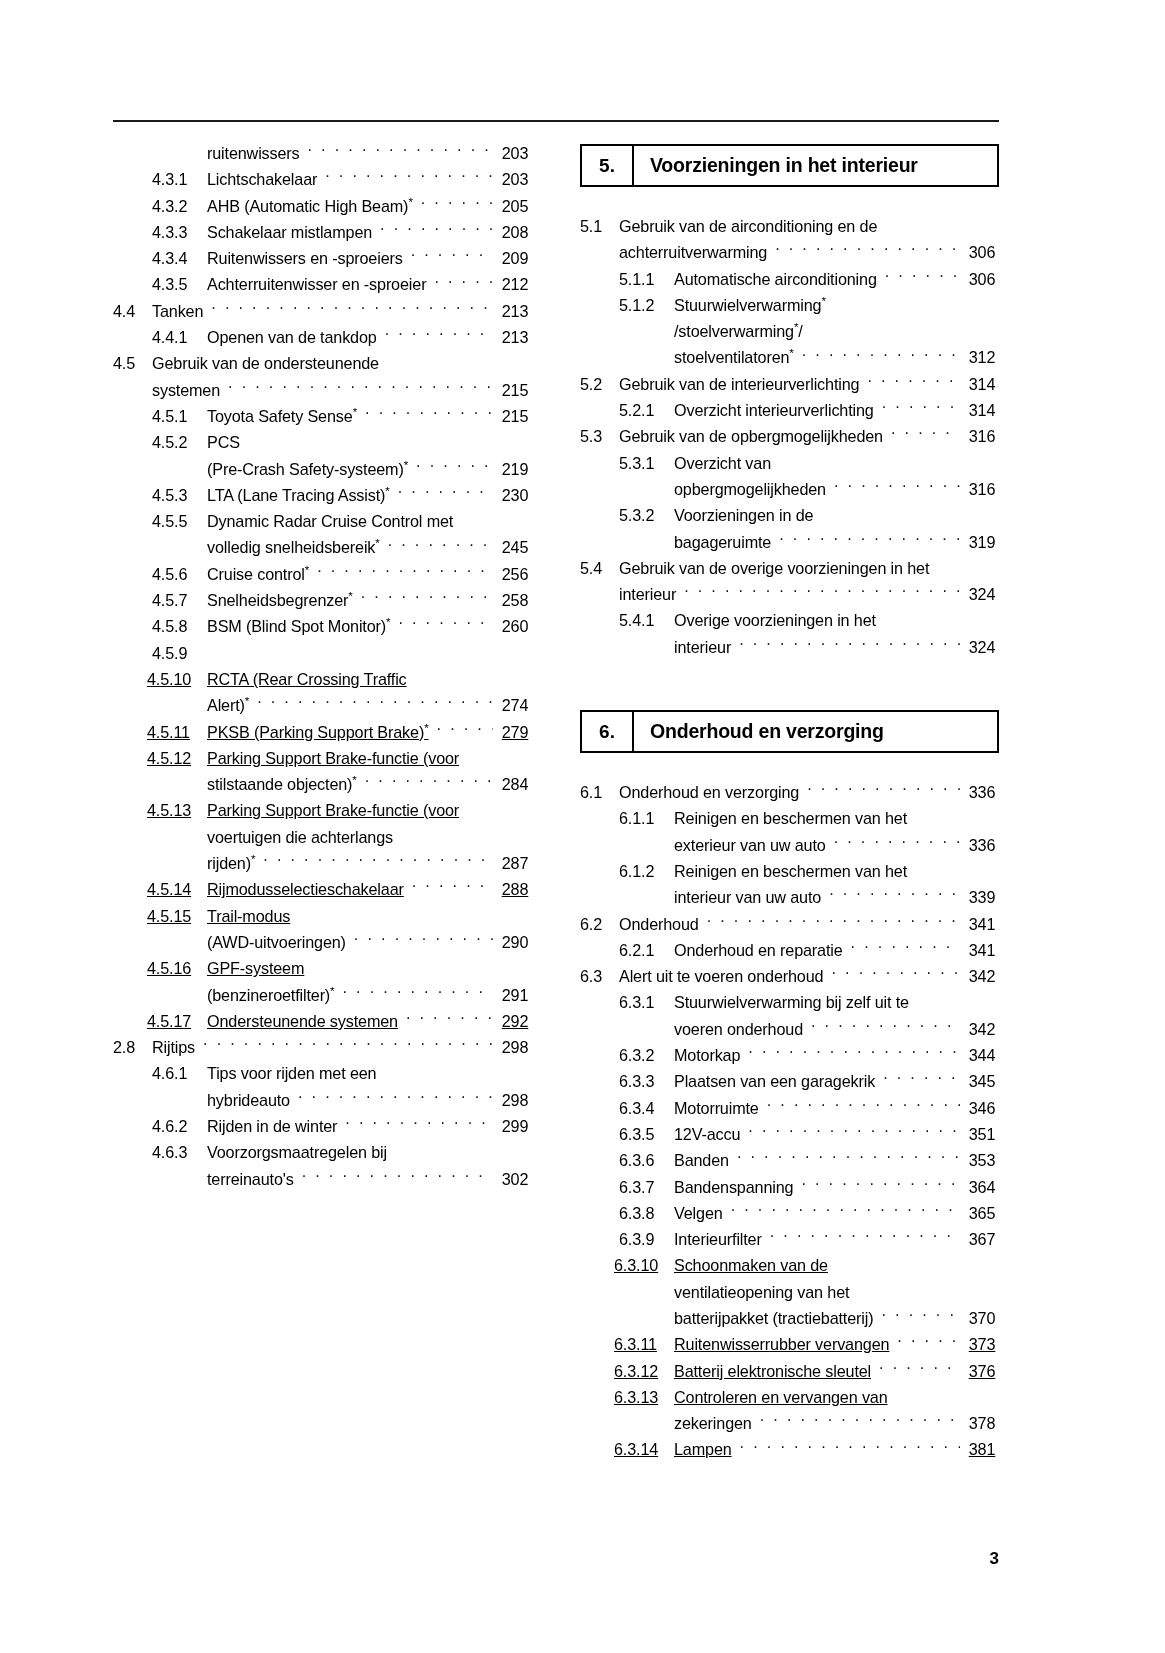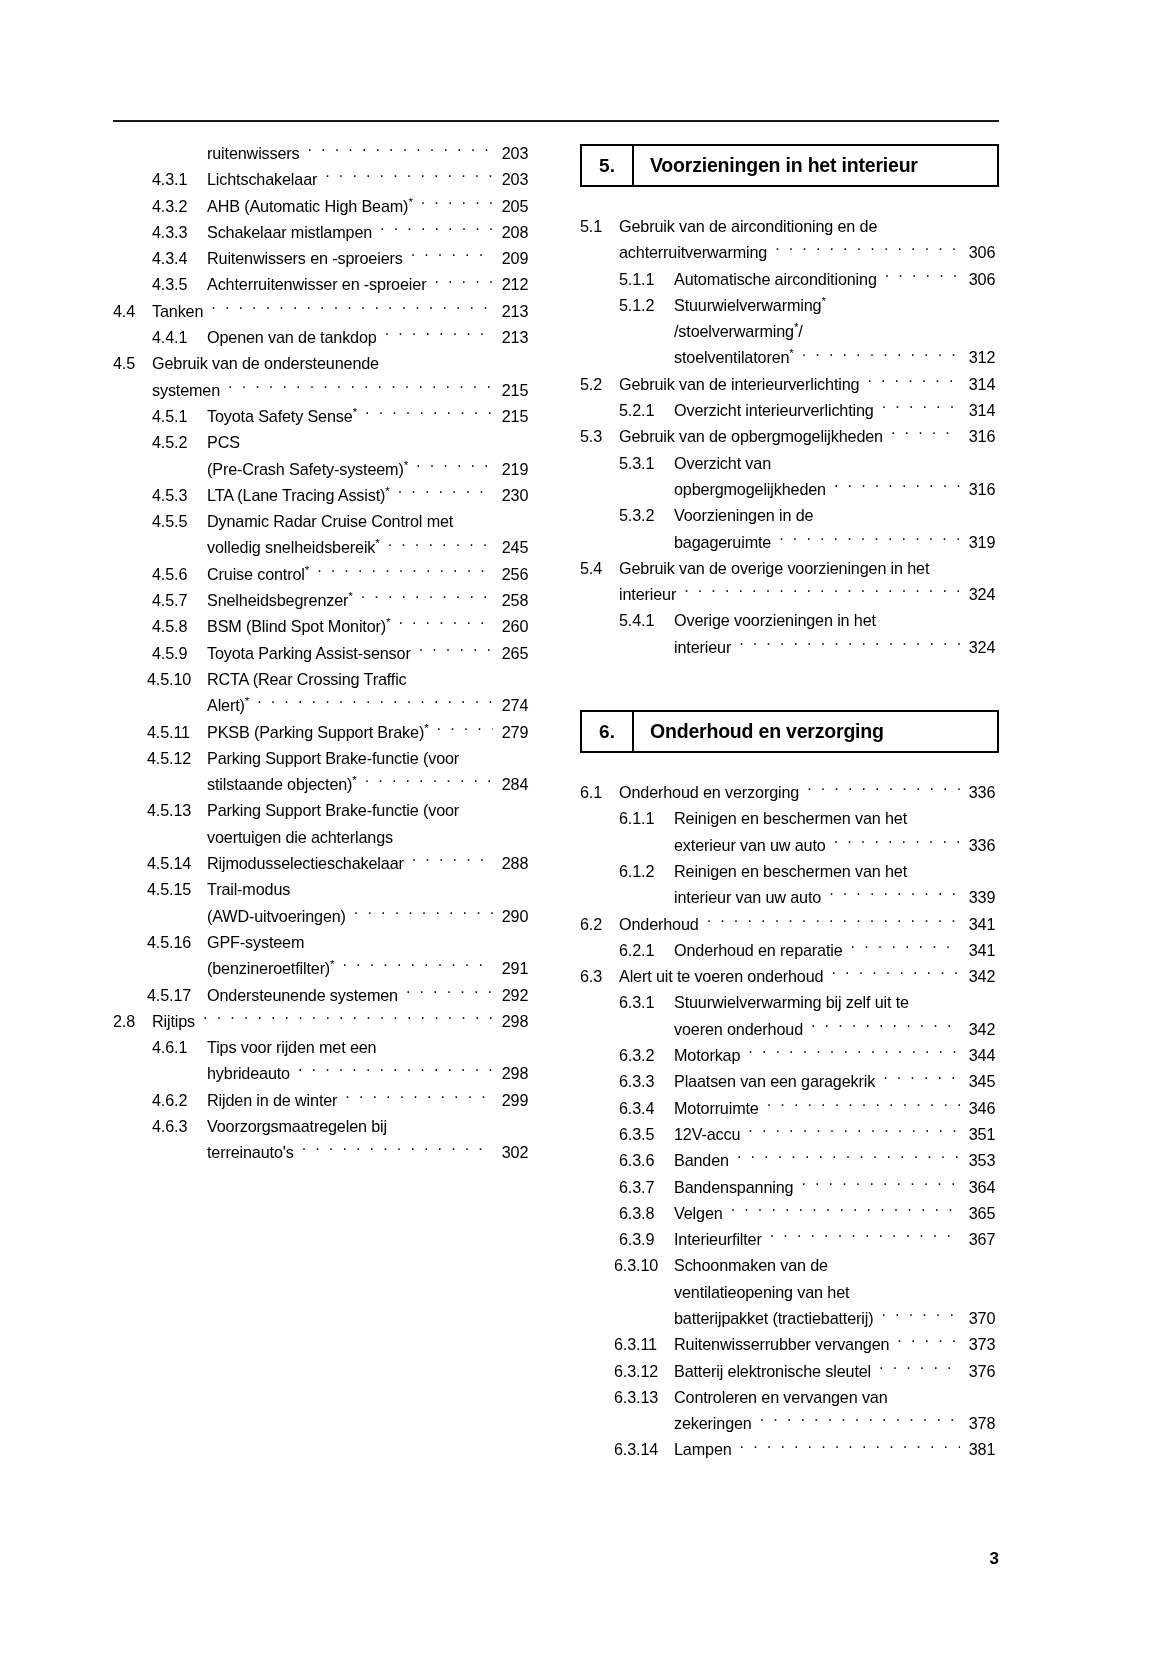--- a/index.html
+++ b/index.html
@@ -52,21 +52,21 @@
     flex: 0 0 auto;
     text-align: left;
   }
   
   .lvl1 > .num { width: 39px; }
   .lvl1 > .title-wrap { padding-left: 0; }
   
   .lvl2 { padding-left: 39px; }
   .lvl2 > .num { width: 55px; }
   
-  .lvl2w { padding-left: 34px; }
+  .lvl2w { padding-left: 34px; text-decoration: underline; }
   .lvl2w > .num { width: 60px; }
 
   .title-wrap {
     flex: 1 1 auto;
     display: flex;
     align-items: baseline;
     min-width: 0;
   }
   .label { flex: 0 0 auto; }
   .leader {
@@ -296,25 +296,20 @@
           <div class="row lvl2">
             <span class="num">4.5.8</span>
             <span class="title-wrap">
               <span class="label">BSM (Blind Spot Monitor)<sup class="ast">*</sup></span>
               <span class="leader"></span>
               <span class="pg">260</span>
             </span>
           </div>
           <div class="row lvl2">
             <span class="num">4.5.9</span>
-            <span class="title-wrap">
-              <span class="label">Toyota Parking Assist-sensor</span>
-              <span class="leader"></span>
-              <span class="pg">265</span>
-            </span>
           </div>
           <div class="row lvl2w">
             <span class="num">4.5.10</span>
             <span class="title-wrap">
               <span class="label">RCTA (Rear Crossing Traffic</span>
             </span>
           </div>
           <div class="cont ind-2">
             <span class="title-wrap">
               <span class="label">Alert)<sup class="ast">*</sup></span>
@@ -345,20 +340,27 @@
           </div>
           <div class="row lvl2w">
             <span class="num">4.5.13</span>
             <span class="title-wrap">
               <span class="label">Parking Support Brake-functie (voor</span>
             </span>
           </div>
           <div class="cont ind-2">
             <span class="title-wrap">
               <span class="label">voertuigen die achterlangs</span>
+            </span>
+          </div>
+          <div class="cont ind-2">
+            <span class="title-wrap">
+              <span class="label">rijden)<sup class="ast">*</sup></span>
+              <span class="leader"></span>
+              <span class="pg">287</span>
             </span>
           </div>
           <div class="row lvl2w">
             <span class="num">4.5.14</span>
             <span class="title-wrap">
               <span class="label">Rijmodusselectieschakelaar</span>
               <span class="leader"></span>
               <span class="pg">288</span>
             </span>
           </div>

